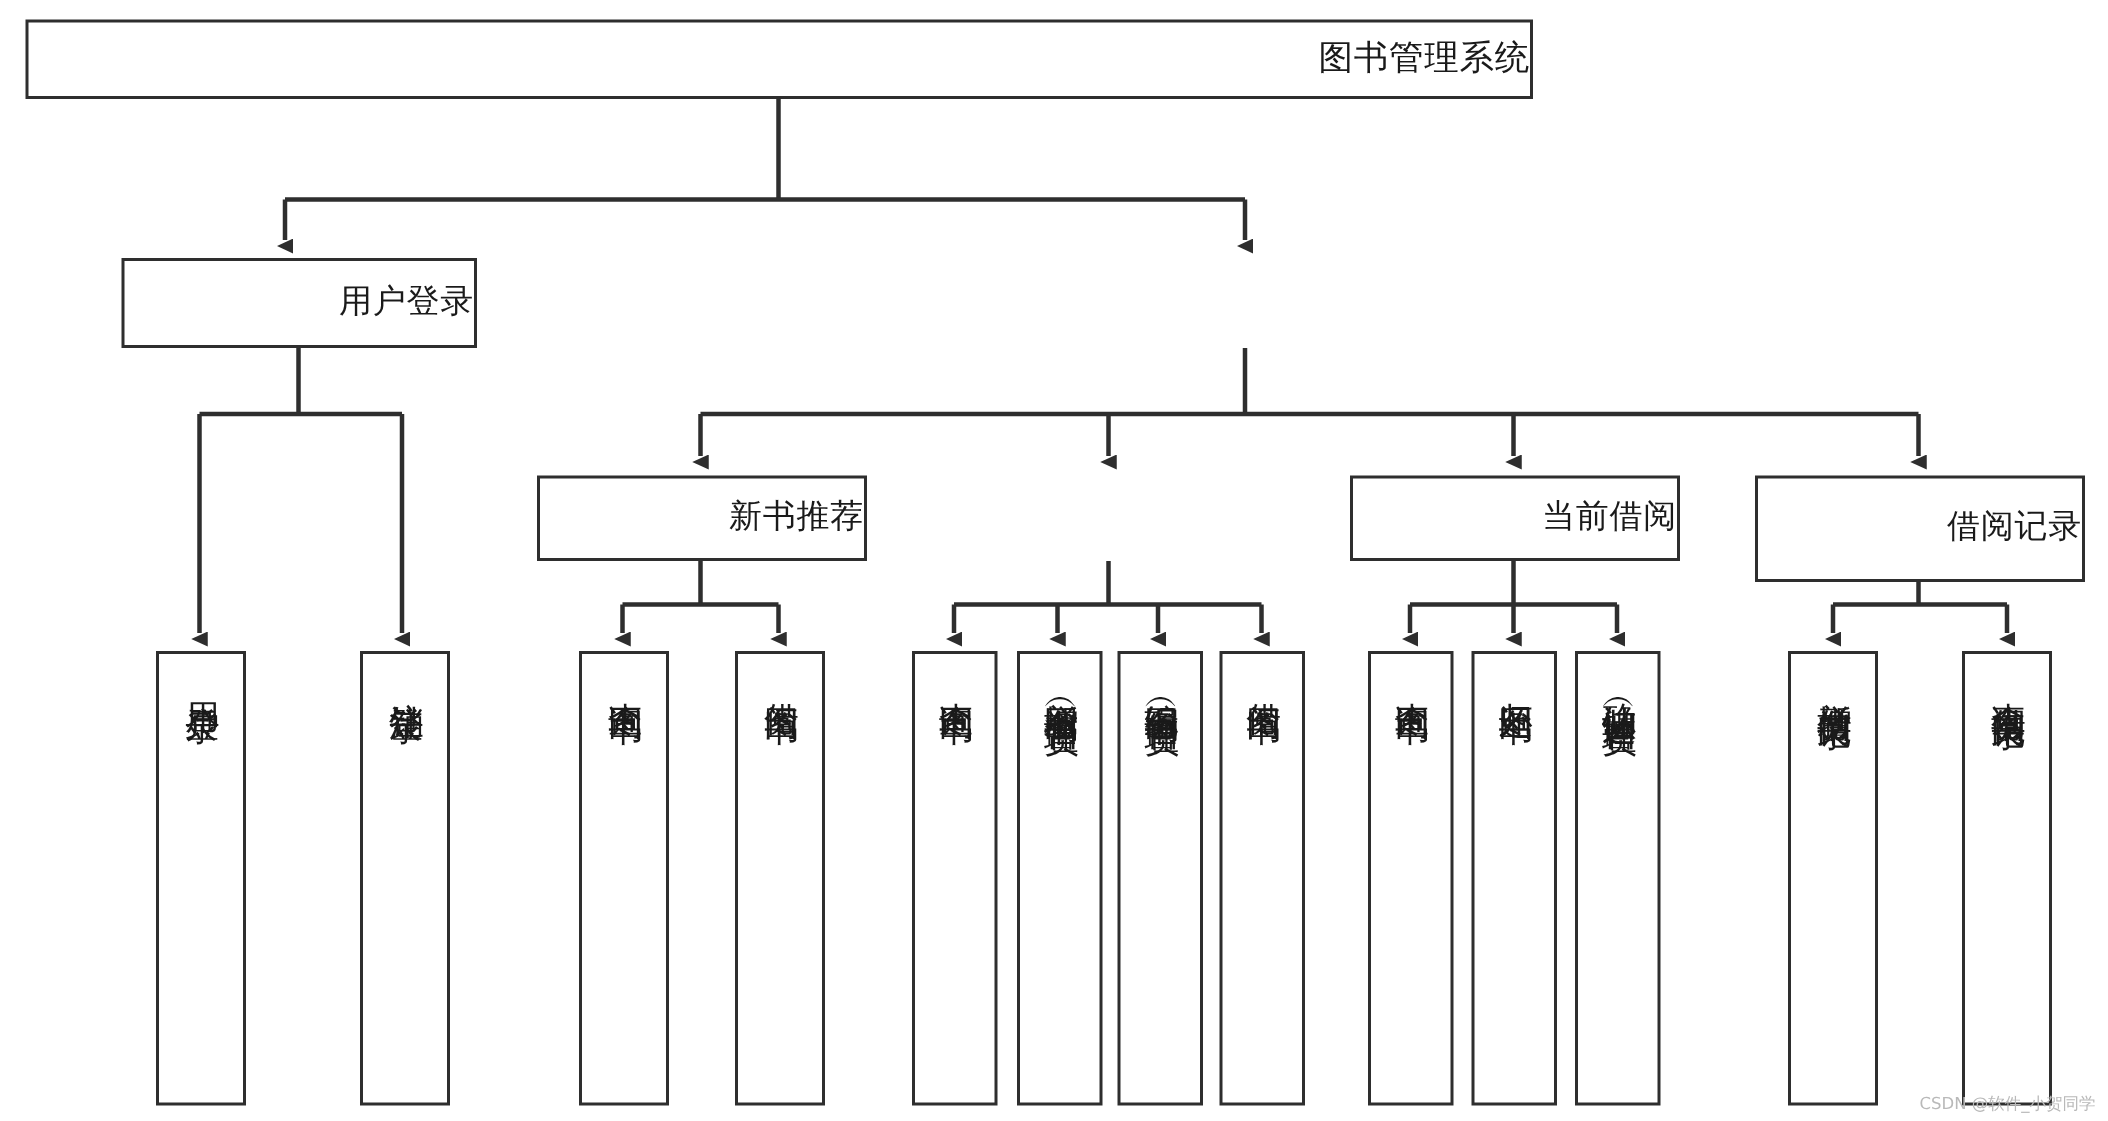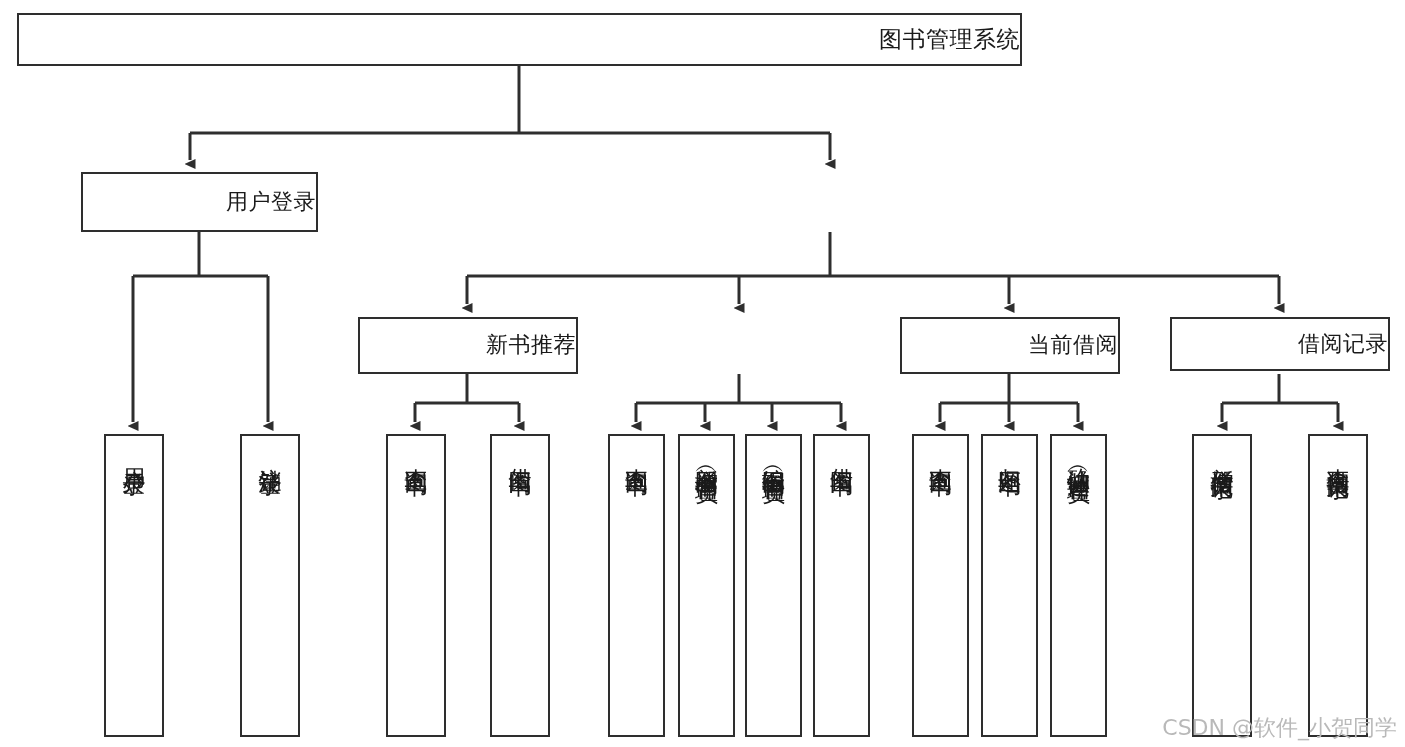--- a/index.html
+++ b/index.html
@@ -56,21 +56,21 @@
   }
   .node.vert .label {
     writing-mode: vertical-rl;
     text-orientation: upright;
     white-space: nowrap;
   }
   .watermark {
     position: absolute;
     right: 8px;
     bottom: 4px;
-    font-size: 22px;
+    font-size: 11px;
     color: #b9b9b9;
     z-index: 5;
     white-space: nowrap;
     font-family: "DejaVu Sans", "Liberation Sans", sans-serif;
   }
 </style>
 </head>
 <body>
 
 <div id="canvas">
@@ -132,21 +132,21 @@
   <div class="node horiz" style="left:81px; top:172px; width:237px; height:60px;">
     <span class="label">用户登录</span>
   </div>
 
   <div class="node horiz" style="left:358px; top:317px; width:220px; height:57px;">
     <span class="label">新书推荐</span>
   </div>
   <div class="node horiz" style="left:900px; top:317px; width:220px; height:57px;">
     <span class="label">当前借阅</span>
   </div>
-  <div class="node horiz" style="left:1170px; top:317px; width:220px; height:54px;">
+  <div class="node horiz" style="left:1170px; top:317px; width:220px; height:71px;">
     <span class="label">借阅记录</span>
   </div>
 
   <div class="node vert" style="left:104px; top:434px; width:60px; height:303px;">
     <span class="label">用户登录</span>
   </div>
   <div class="node vert" style="left:240px; top:434px; width:60px; height:303px;">
     <span class="label">注销登录</span>
   </div>
 

